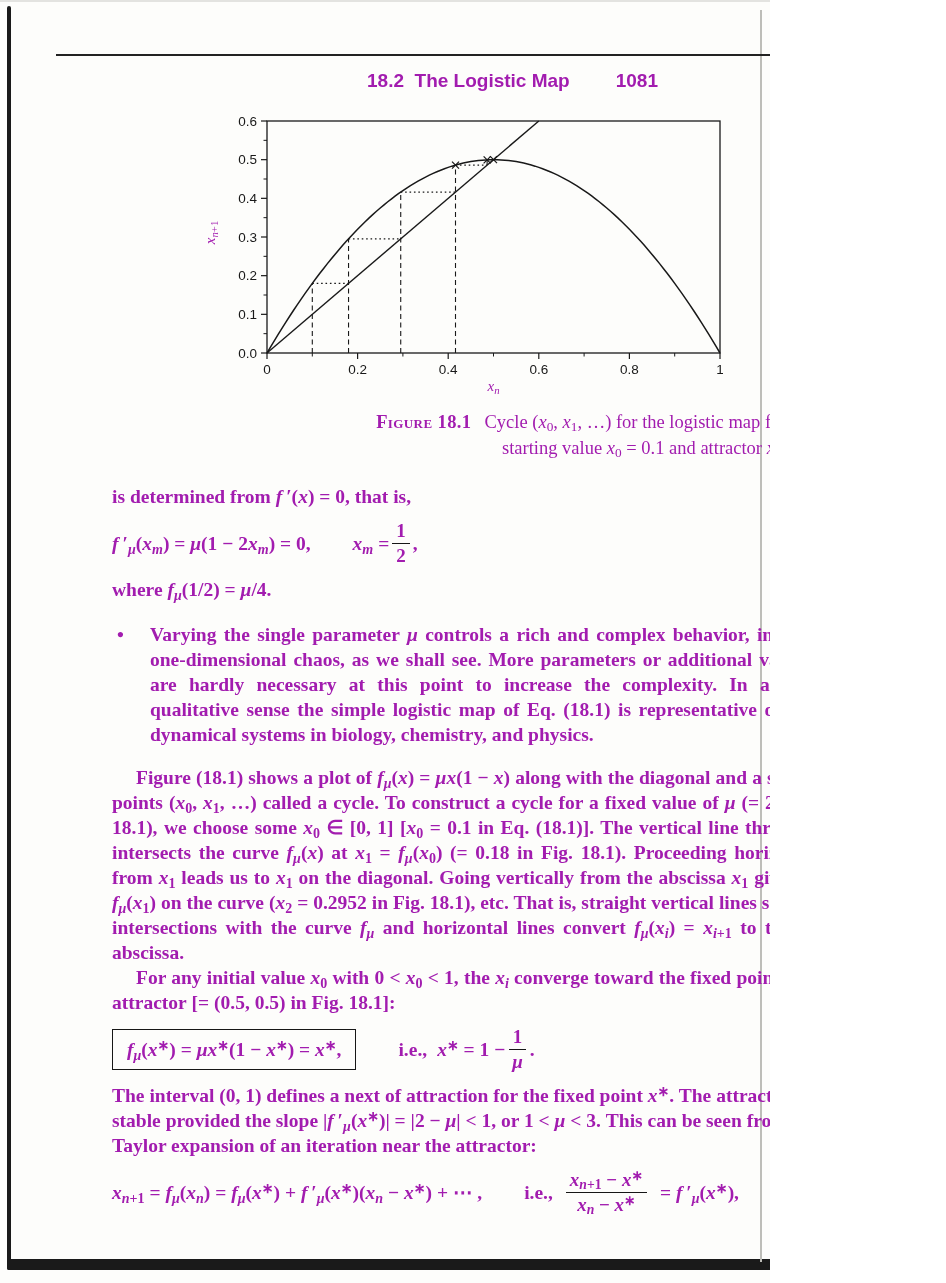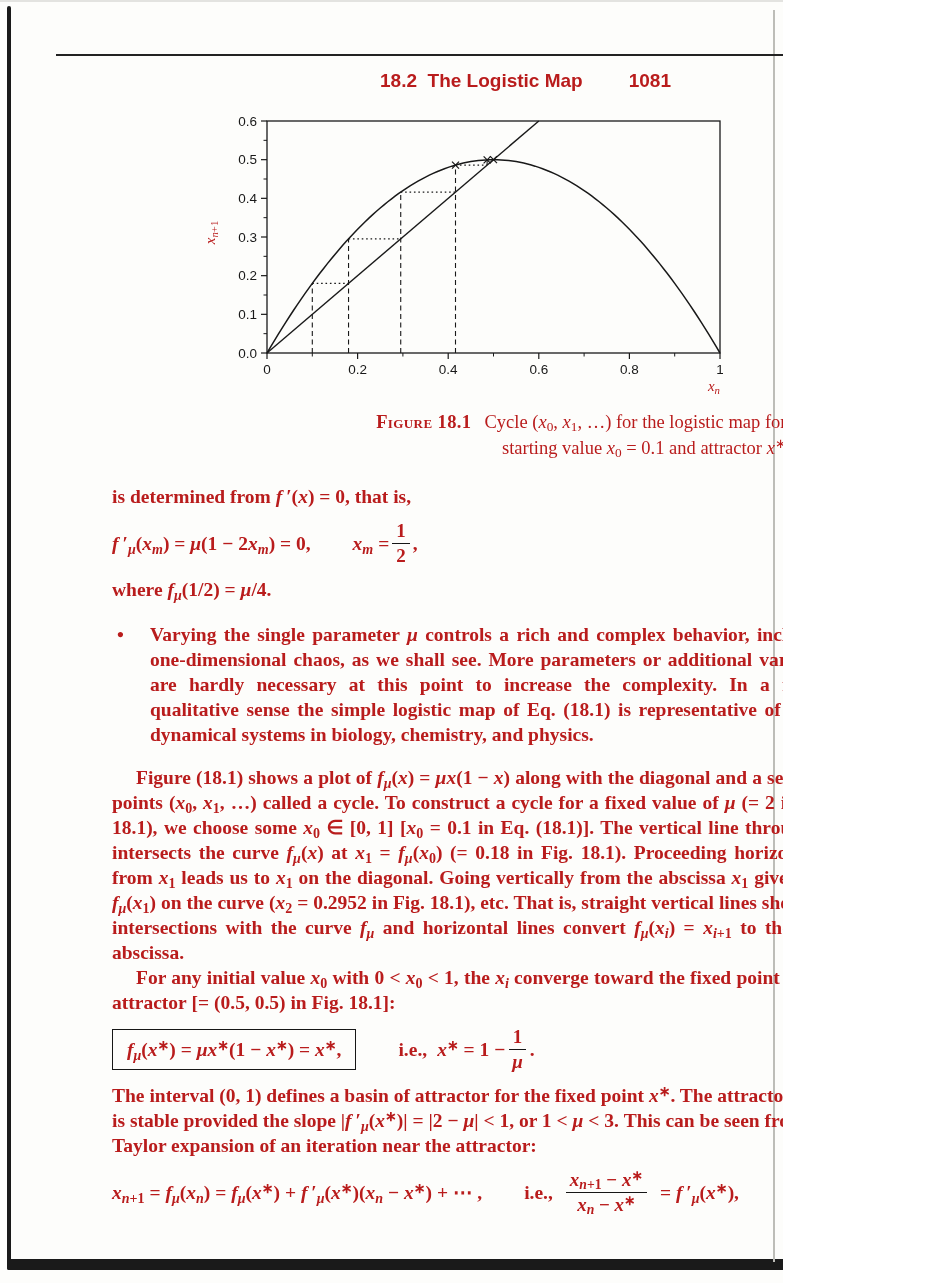--- a/index.html
+++ b/index.html
@@ -1,32 +1,32 @@
 <!DOCTYPE html>
 <html><head>
 <meta charset="utf-8">
 <style>
   html,body{margin:0;padding:0;background:#ffffff;}
   .page{position:relative;width:770px;height:1283px;background:#fdfdfb;overflow:hidden;
-        font-family:"Liberation Serif",serif;color:#b91c1c;padding-left:13px;}
+        font-family:"Liberation Serif",serif;color:#a21caf;}
   
   .edge-top{position:absolute;top:0;left:0;width:100%;height:2px;background:#e3e3e0;}
   .edge-left{position:absolute;top:6px;left:7px;width:4px;height:1264px;background:#1a1a1a;border-radius:2px;}
   .edge-bottom{position:absolute;left:7px;top:1259px;width:926px;height:11px;background:#1a1a1a;border-radius:2px;}
   .edge-right{position:absolute;top:10px;right:8px;width:2px;height:1252px;background:#bdbdb8;}
   
   .header-rule{position:absolute;left:56px;top:54px;width:777px;height:2px;background:#222;}
   .running-head{position:absolute;top:70px;right:112px;display:flex;align-items:baseline;gap:46px;
         font-family:"Liberation Sans",sans-serif;font-weight:700;font-size:19px;}
   .rh-section{white-space:pre;}
   
   .figure-area{position:absolute;left:203px;top:112px;width:520px;height:292px;}
   .figure-area svg{display:block;}
   .y-title{position:absolute;left:-4px;top:112px;transform:rotate(-90deg);font-size:15px;}
-  .x-title{position:absolute;left:64px;top:266px;width:453px;text-align:right;font-size:15px;}
+  .x-title{position:absolute;left:64px;top:266px;width:453px;text-align:center;font-size:15px;}
   .caption{position:absolute;left:112px;top:410px;width:722px;text-align:right;font-size:18.5px;line-height:1.4;}
   .cap-label{font-variant:small-caps;letter-spacing:0.4px;margin-right:13px;font-weight:700;}
   
   .body-text{position:absolute;left:112px;top:484px;width:723px;font-size:19.5px;line-height:25px;text-align:justify;font-weight:bold;}
   .plain{text-align:left;}
   .para{text-indent:24px;}
   sub,sup{font-size:72%;line-height:0;}
   sub{vertical-align:-0.25em;}
   sup{vertical-align:0.45em;}
   .equation{position:relative;display:flex;align-items:center;margin:10px 0;min-height:48px;}
@@ -166,21 +166,21 @@
         <span><i>x</i><sup>∗</sup> = 1 −</span>
         <span class="frac">
           <span class="num">1</span>
           <span class="den"><i>μ</i></span>
         </span>
         <span>.</span>
       </div>
       <span class="eq-number">(18.3)</span>
     </div>
 
-    <div class="plain">The interval (0, 1) defines a <b>basin of attractor</b> for the fixed point <i>x</i><sup>∗</sup>. The attractor <i>x</i><sup>∗</sup> is <b>stable</b> provided the slope |<i>f</i> ′<sub><i>μ</i></sub>(<i>x</i><sup>∗</sup>)| = |2 − <i>μ</i>| &lt; 1, or 1 &lt; <i>μ</i> &lt; 3. This can be seen from a Taylor expansion of an iteration near the attractor:</div>
+    <div class="plain">The interval (0, 1) defines a <b>next of attraction</b> for the fixed point <i>x</i><sup>∗</sup>. The attractor <i>x</i><sup>∗</sup> is <b>stable</b> provided the slope |<i>f</i> ′<sub><i>μ</i></sub>(<i>x</i><sup>∗</sup>)| = |2 − <i>μ</i>| &lt; 1, or 1 &lt; <i>μ</i> &lt; 3. This can be seen from a Taylor expansion of an iteration near the attractor:</div>
 
     <div class="equation eq-final">
       <div class="eq-center">
         <span><i>x</i><sub><i>n</i>+1</sub> = <i>f<sub>μ</sub></i>(<i>x<sub>n</sub></i>) = <i>f<sub>μ</sub></i>(<i>x</i><sup>∗</sup>) + <i>f</i> ′<sub><i>μ</i></sub>(<i>x</i><sup>∗</sup>)(<i>x<sub>n</sub></i> − <i>x</i><sup>∗</sup>) + ⋯ ,</span>
         <span class="gap-lg"></span>
         <span>i.e.,</span>
         <span class="gap-sm"></span>
         <span class="frac">
           <span class="num"><i>x</i><sub><i>n</i>+1</sub> − <i>x</i><sup>∗</sup></span>
           <span class="den"><i>x<sub>n</sub></i> − <i>x</i><sup>∗</sup></span>

